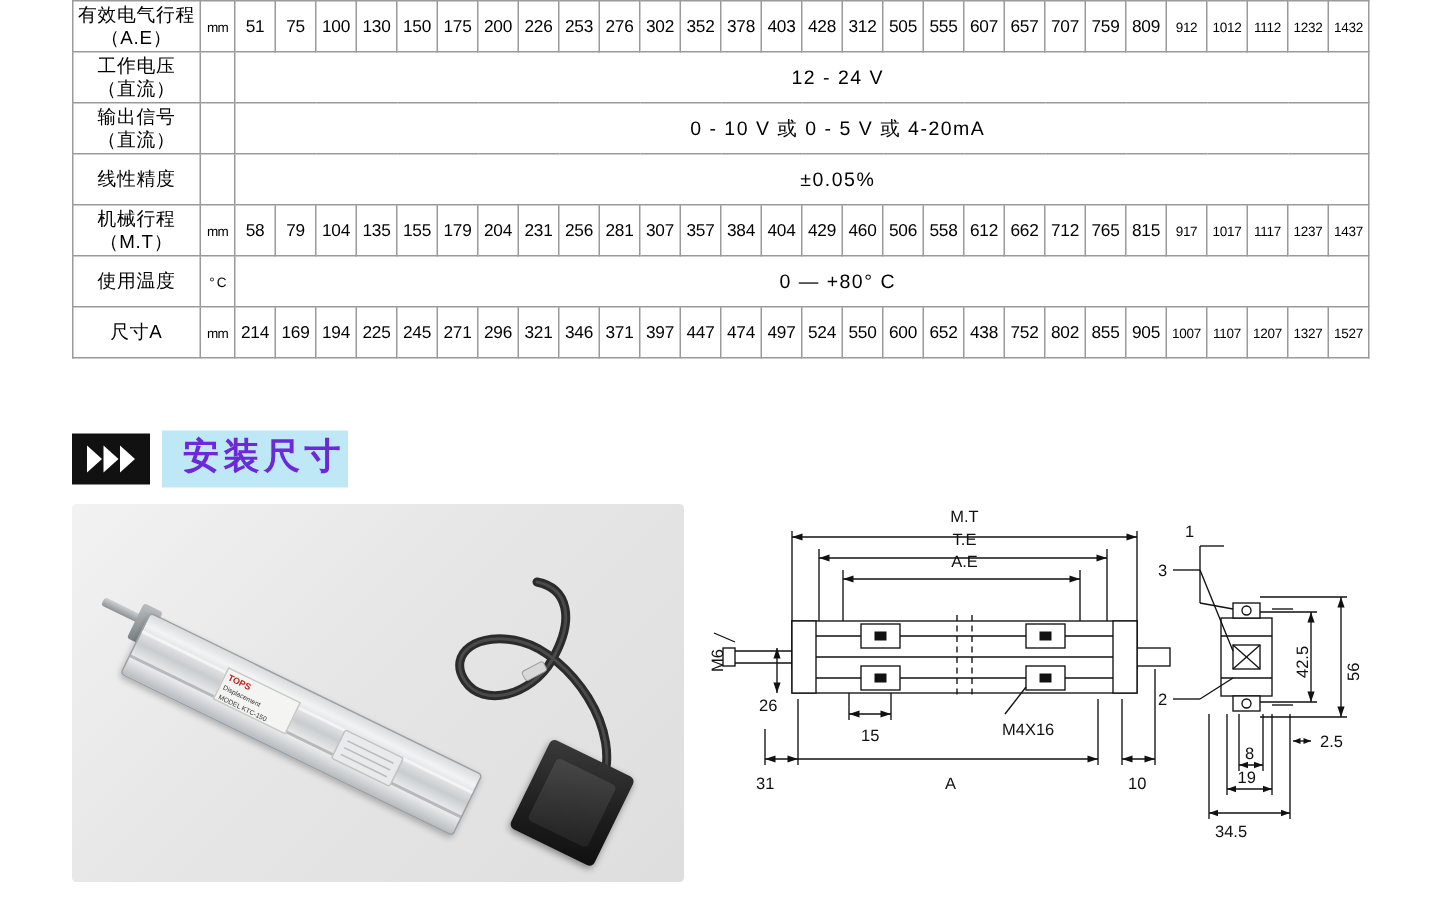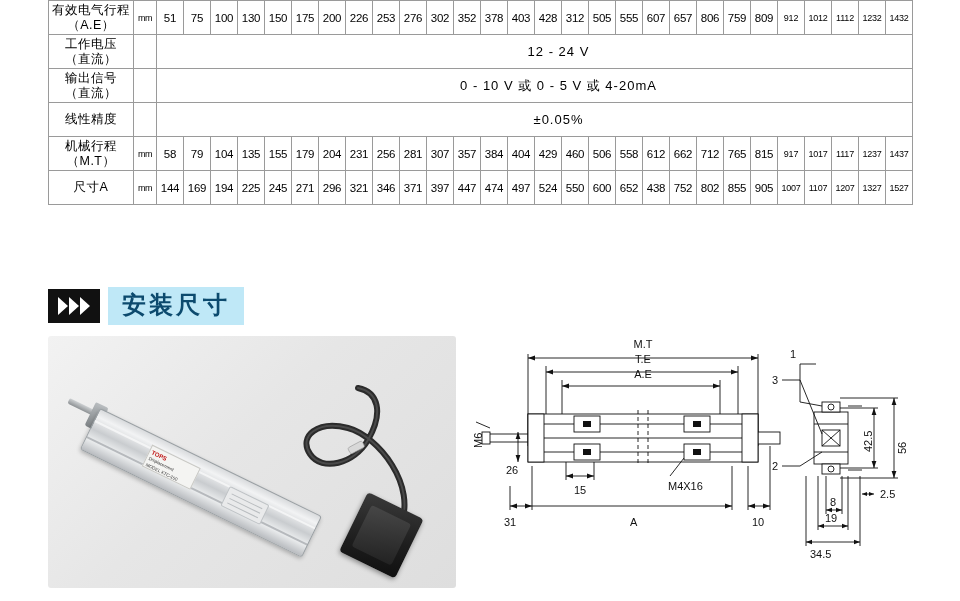--- a/index.html
+++ b/index.html
@@ -88,25 +88,25 @@
   .chev {
     width: 0;
     height: 0;
     border-top: 9px solid transparent;
     border-bottom: 9px solid transparent;
     border-left: 10px solid #ffffff;
     margin-right: 1px;
   }
   .section-title {
     background: #bfe8f7;
-    color: #0c4a6e;
+    color: #6d28d9;
     font-size: 24px;
     font-weight: bold;
     letter-spacing: 3px;
-    padding: 3px 14px 5px 14px;
+    padding: 3px 2px 5px 14px;
     margin-left: 8px;
     line-height: 1.25;
   }
 
   
   .photo-panel {
     position: absolute;
     left: 48px;
     top: 336px;
     width: 408px;
@@ -263,21 +263,21 @@
         <td class="num-cell">302</td>
         <td class="num-cell">352</td>
         <td class="num-cell">378</td>
         <td class="num-cell">403</td>
         <td class="num-cell">428</td>
         <td class="num-cell">312</td>
         <td class="num-cell">505</td>
         <td class="num-cell">555</td>
         <td class="num-cell">607</td>
         <td class="num-cell">657</td>
-        <td class="num-cell">806</td>
+        <td class="num-cell">707</td>
         <td class="num-cell">759</td>
         <td class="num-cell">809</td>
         <td class="num-cell small">912</td>
         <td class="num-cell small">1012</td>
         <td class="num-cell small">1112</td>
         <td class="num-cell small">1232</td>
         <td class="num-cell small">1432</td>
       </tr>
 
       <tr>
@@ -336,27 +336,34 @@
         <td class="num-cell">765</td>
         <td class="num-cell">815</td>
         <td class="num-cell small">917</td>
         <td class="num-cell small">1017</td>
         <td class="num-cell small">1117</td>
         <td class="num-cell small">1237</td>
         <td class="num-cell small">1437</td>
       </tr>
 
 
+      <tr>
+        <td class="label-cell">
+          <span class="lbl-l1">使用温度</span>
+        </td>
+        <td class="unit-cell">° C</td>
+        <td class="wide-cell" colspan="28">0 — +80° C</td>
+      </tr>
 
       <tr>
         <td class="label-cell">
           <span class="lbl-l1">尺寸A</span>
         </td>
         <td class="unit-cell">mm</td>
-        <td class="num-cell">144</td>
+        <td class="num-cell">214</td>
         <td class="num-cell">169</td>
         <td class="num-cell">194</td>
         <td class="num-cell">225</td>
         <td class="num-cell">245</td>
         <td class="num-cell">271</td>
         <td class="num-cell">296</td>
         <td class="num-cell">321</td>
         <td class="num-cell">346</td>
         <td class="num-cell">371</td>
         <td class="num-cell">397</td>

